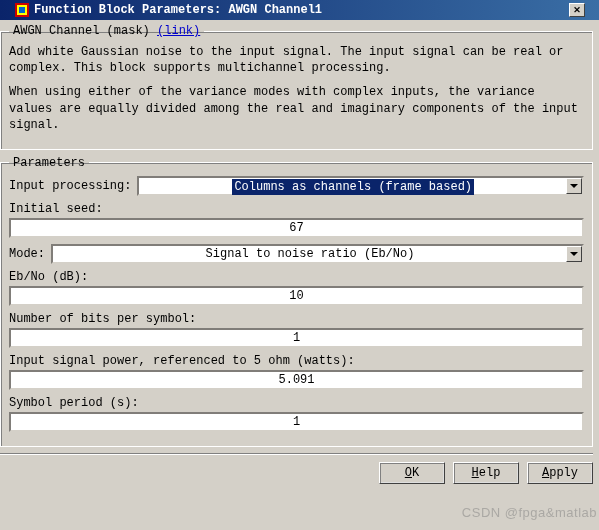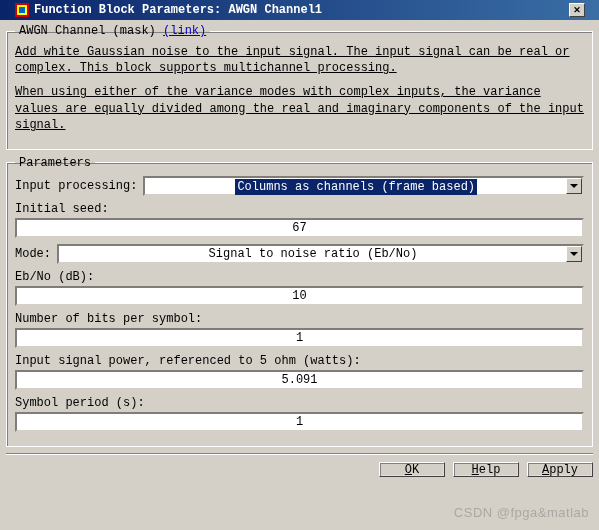--- a/index.html
+++ b/index.html
@@ -36,41 +36,40 @@
   border: 1px solid;
   border-color: #fff #404040 #404040 #fff;
   font-family: Marlett, Arial;
   font-size: 9px;
   line-height: 12px;
   text-align: center;
   color: #000;
   font-weight: bold;
 }
 .dialog-body {
-  padding: 4px 6px 6px 6px;
+  padding: 4px 6px 6px 0;
   font-family: "Courier New", monospace;
   font-size: 12px;
   color: #000;
 }
 fieldset {
   border: 1px solid #fff;
   box-shadow: inset 1px 1px 0 #808080;
   padding: 6px 8px 8px 8px;
   margin-bottom: 6px;
 }
 legend {
   padding: 0 4px;
   font-family: "Courier New", monospace;
   font-size: 12px;
   color: #000;
 }
 .desc {
   line-height: 1.35;
   margin-bottom: 8px;
-  text-decoration: underline;
 }
 .link { color: #0000cd; text-decoration: underline; cursor: pointer; }
 .row { margin-bottom: 6px; }
 .row-inline { display: flex; align-items: center; gap: 6px; margin-bottom: 6px; }
 label { white-space: nowrap; }
 .input-text, .input-select {
   width: 100%;
   height: 20px;
   background: #fff;
   border: 2px inset #d4d0c8;
@@ -113,34 +112,34 @@
 .btnbar {
   border-top: 1px solid #808080;
   box-shadow: 0 1px 0 #fff inset;
   padding-top: 8px;
   display: flex;
   justify-content: flex-end;
   gap: 8px;
 }
 .btn {
   min-width: 66px;
-  height: 15px;
+  height: 22px;
   background: #d4d0c8;
   border: 1px solid;
   border-color: #fff #404040 #404040 #fff;
   box-shadow: 1px 1px 0 #808080 inset, -1px -1px 0 #dfdfdf inset;
   font-family: "Courier New", monospace;
   font-size: 12px;
   cursor: pointer;
   padding: 0 8px;
 }
 .btn .u { text-decoration: underline; }
 .watermark {
   position: absolute;
-  right: 10px;
+  right: 2px;
   bottom: 10px;
   color: rgba(120,120,120,0.45);
   font-family: Arial, sans-serif;
   font-size: 13px;
   pointer-events: none;
   letter-spacing: 0.5px;
   margin-top: 41px;
 }
 </style>
 </head>

